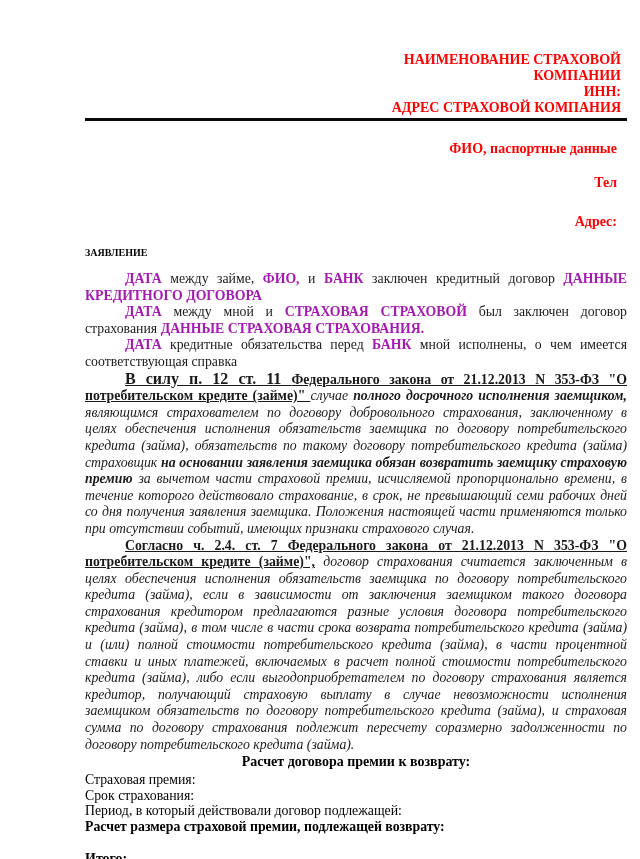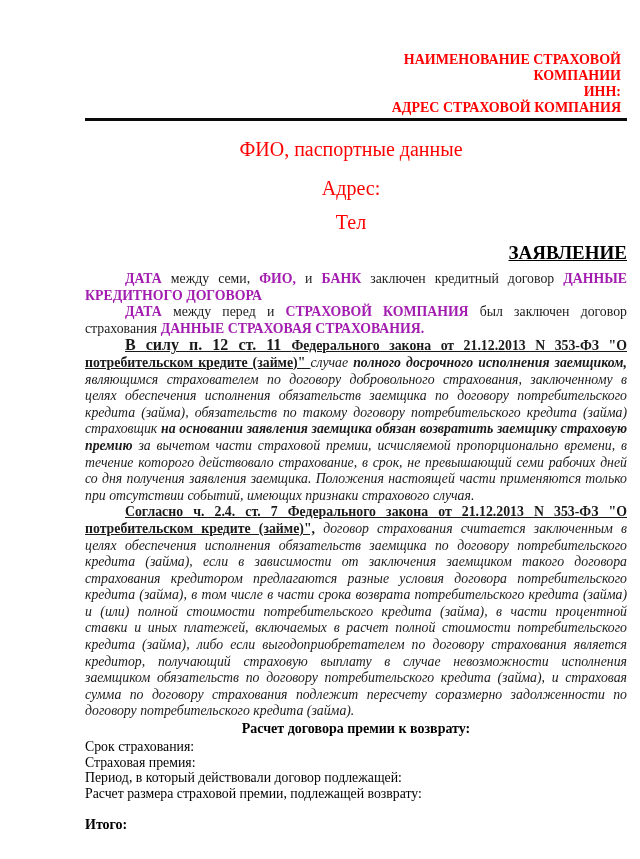--- a/index.html
+++ b/index.html
@@ -5,68 +5,69 @@
   html,body{margin:0;padding:0;background:#ffffff;}
   body{width:640px;height:859px;overflow:hidden;
        font-family:"Liberation Serif","DejaVu Serif",serif;color:#000;}
   .page{position:relative;width:640px;height:859px;background:#fff;overflow:hidden;}
   .content{position:absolute;left:85px;top:52px;width:542px;}
 
   
   .company{width:262px;margin-left:auto;text-align:right;
            color:#ff0000;font-weight:bold;font-size:14px;line-height:16px;padding-right:6px;}
   .divider{border:none;border-top:3px solid #0a0a0a;margin:2px 0 0 0;height:0;}
-  .r-red{ text-align:center;color:#ff0000;font-weight:normal;font-size:20px;line-height:16px;padding-right:10px;}
+  .r-red{ text-align:right;color:#ff0000;font-weight:bold;font-size:14px;line-height:16px;padding-right:10px;}
   .fio{margin-top:20px;}
   .addr{margin-top:23px;}
   .tel{margin-top:18px;}
 
   
-  .title{margin:14px 0 10px 0;text-align:right;font-weight:bold;font-size:19px;line-height:17px;color:#000;text-decoration:underline;}
+  .title{margin:14px 0 10px 0;text-align:left;font-weight:bold;font-size:10px;line-height:17px;color:#000;}
 
   
   .para{margin:0;text-align:justify;text-indent:40px;font-size:13.8px;line-height:16.6px;color:#1a1a1a;}
   .para span.red{color:#a21caf;font-weight:bold;}
   .para span.bu{font-weight:bold;text-decoration:underline;}
   .para span.bu-lg{font-weight:bold;text-decoration:underline;font-size:16px;}
   .para span.i{font-style:italic;}
   .para span.bi{font-style:italic;font-weight:bold;}
 
   
   .calc-heading{margin:1px 0 2px 0;text-align:center;font-weight:bold;font-size:14px;line-height:16px;}
   .calc-line{font-size:13.8px;line-height:15.6px;}
-  .calc-line.bold{font-weight:normal;}
+  .calc-line.bold{font-weight:bold;}
   .total{font-weight:bold;font-size:14px;line-height:16px;margin-top:16px;}
 </style>
 </head>
 <body>
 
 <div class="page">
   <div class="content">
 
     <div class="company">
       <div>НАИМЕНОВАНИЕ СТРАХОВОЙ КОМПАНИИ</div>
       <div>ИНН:</div>
       <div>АДРЕС СТРАХОВОЙ КОМПАНИЯ</div>
     </div>
 
     <hr class="divider">
 
     <div class="r-red fio">ФИО, паспортные данные</div>
+    <div class="r-red tel">Тел</div>
     <div class="r-red addr">Адрес:</div>
-    <div class="r-red tel">Тел</div>
 
     <div class="title">ЗАЯВЛЕНИЕ</div>
 
-    <p class="para"><span class="red">ДАТА</span><span> между семи, </span><span class="red">ФИО,</span><span> и </span><span class="red">БАНК</span><span> заключен кредитный договор </span><span class="red">ДАННЫЕ КРЕДИТНОГО ДОГОВОРА</span></p>
-    <p class="para"><span class="red">ДАТА</span><span> между перед и </span><span class="red">СТРАХОВОЙ КОМПАНИЯ</span><span> был заключен договор страхования </span><span class="red">ДАННЫЕ СТРАХОВАЯ СТРАХОВАНИЯ.</span></p>
+    <p class="para"><span class="red">ДАТА</span><span> между займе, </span><span class="red">ФИО,</span><span> и </span><span class="red">БАНК</span><span> заключен кредитный договор </span><span class="red">ДАННЫЕ КРЕДИТНОГО ДОГОВОРА</span></p>
+    <p class="para"><span class="red">ДАТА</span><span> между мной и </span><span class="red">СТРАХОВАЯ СТРАХОВОЙ</span><span> был заключен договор страхования </span><span class="red">ДАННЫЕ СТРАХОВАЯ СТРАХОВАНИЯ.</span></p>
+    <p class="para"><span class="red">ДАТА</span><span> кредитные обязательства перед </span><span class="red">БАНК</span><span> мной исполнены, о чем имеется соответствующая справка</span></p>
     <p class="para"><span class="bu-lg">В силу п. 12 ст. 11 </span><span class="bu">Федерального закона от 21.12.2013 N 353-ФЗ "О потребительском кредите (займе)" </span><span class="i">случае </span><span class="bi">полного досрочного исполнения заемщиком,</span><span class="i"> являющимся страхователем по договору добровольного страхования, заключенному в целях обеспечения исполнения обязательств заемщика по договору потребительского кредита (займа), обязательств по такому договору потребительского кредита (займа) страховщик </span><span class="bi">на основании заявления заемщика обязан возвратить заемщику страховую премию</span><span class="i"> за вычетом части страховой премии, исчисляемой пропорционально времени, в течение которого действовало страхование, в срок, не превышающий семи рабочих дней со дня получения заявления заемщика. Положения настоящей части применяются только при отсутствии событий, имеющих признаки страхового случая.</span></p>
     <p class="para"><span class="bu">Согласно ч. 2.4. ст. 7 Федерального закона от 21.12.2013 N 353-ФЗ "О потребительском кредите (займе)",</span><span class="i"> </span><span class="i">договор страхования считается заключенным в целях обеспечения исполнения обязательств заемщика по договору потребительского кредита (займа), если в зависимости от заключения заемщиком такого договора страхования кредитором предлагаются разные условия договора потребительского кредита (займа), в том числе в части срока возврата потребительского кредита (займа) и (или) полной стоимости потребительского кредита (займа), в части процентной ставки и иных платежей, включаемых в расчет полной стоимости потребительского кредита (займа), либо если выгодоприобретателем по договору страхования является кредитор, получающий страховую выплату в случае невозможности исполнения заемщиком обязательств по договору потребительского кредита (займа), и страховая сумма по договору страхования подлежит пересчету соразмерно задолженности по договору потребительского кредита (займа).</span></p>
 
     <div class="calc-heading">Расчет договора премии к возврату:</div>
+    <div class="calc-line">Страховая премия:</div>
     <div class="calc-line">Срок страхования:</div>
-    <div class="calc-line">Страховая премия:</div>
     <div class="calc-line">Период, в который действовали договор подлежащей:</div>
     <div class="calc-line bold">Расчет размера страховой премии, подлежащей возврату:</div>
     <div class="total">Итого:</div>
 
   </div>
 </div>
 
 </body></html>

